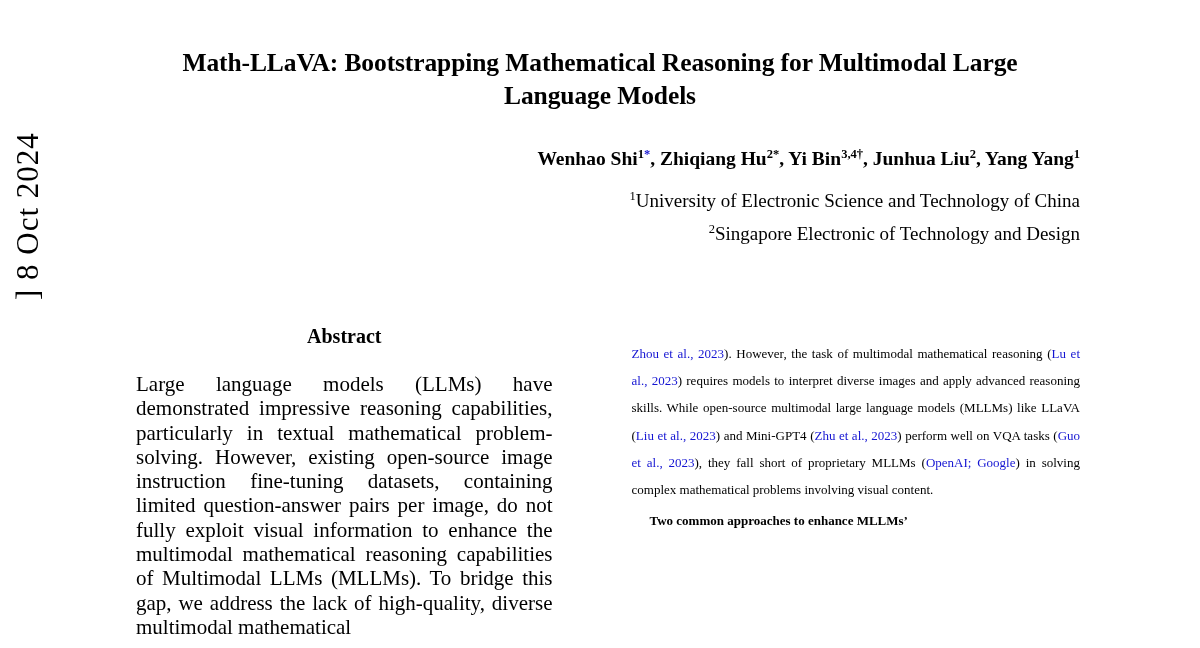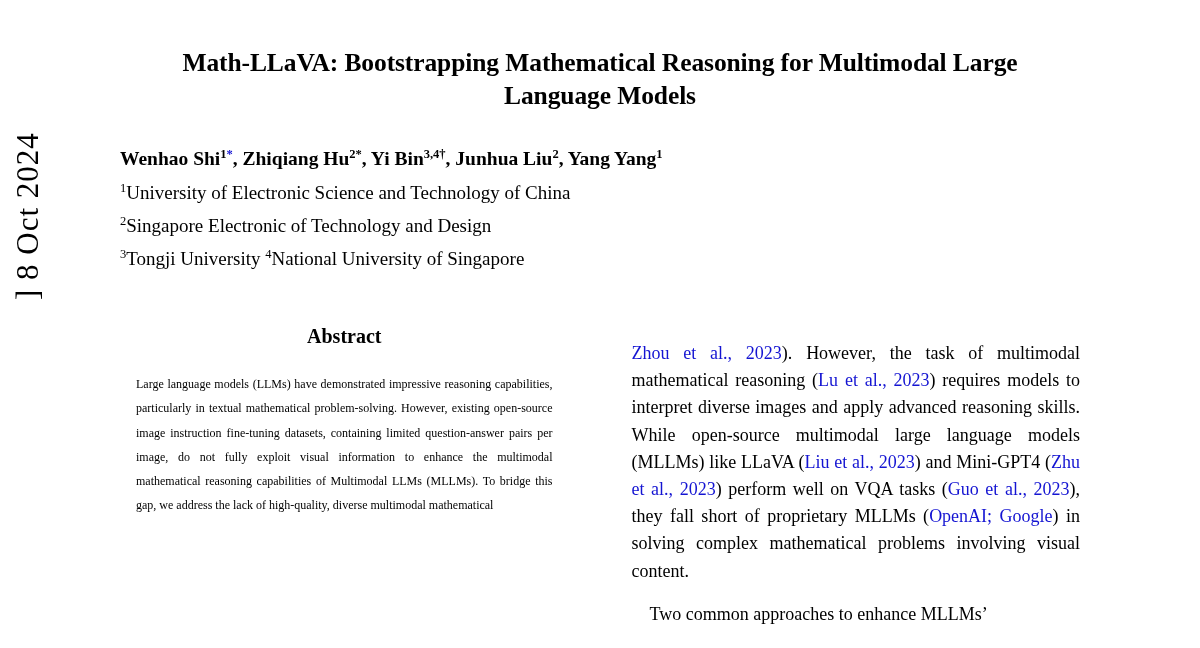--- a/index.html
+++ b/index.html
@@ -42,36 +42,36 @@
   }
   .title {
     text-align: center;
     font-weight: bold;
     font-size: 25.5px;
     line-height: 33px;
     margin: 46px 28px 4px 28px;
     letter-spacing: -0.1px;
   }
   .authors {
-    text-align: left;
+    text-align: right;
     margin-top: 28px;
     font-size: 19.5px;
     line-height: 27px;
     font-weight: bold;
   }
   .authors sup {
     font-size: 12.5px;
     font-weight: bold;
   }
   .authors .sym {
     font-weight: bold;
   }
   .affils {
-    text-align: left;
-    margin-top: 2px;
+    text-align: right;
+    margin-top: 10px;
     font-size: 19px;
     line-height: 29px;
   }
   .affils sup {
     font-size: 12.5px;
   }
   .columns {
     position: absolute;
     top: 325px;
     left: 0;
@@ -82,36 +82,37 @@
   .col {
     width: 455px;
   }
   .abstract-head {
     text-align: center;
     font-weight: bold;
     font-size: 20px;
     margin-bottom: 24px;
   }
   .abs-body {
-    font-size: 12px;
+    font-size: 21px;
     line-height: 24.3px;
     text-align: justify;
     text-justify: inter-word;
     padding: 0 16px;
   }
   .body-par {
-    font-size: 18px;
+    font-size: 13px;
     line-height: 27.2px;
     text-align: justify;
     text-justify: inter-word;
     margin: 0;
   }
   .body-par + .body-par {
     text-indent: 18px;
-    margin-top: 16px;
+    margin-top: 4px;
+    font-weight: bold;
   }
   .cite {
     color: #1414d2;
   }
   .right-col {
     padding-top: 15px;
   }
 </style>
 </head>
 <body>
@@ -126,21 +127,20 @@
 
     <div class="authors">
       <div>
         <span><span>Wenhao Shi</span><sup><span>1</span><span class="sym cite">*</span></sup>, </span><span><span>Zhiqiang Hu</span><sup><span>2</span><span class="sym">*</span></sup>, </span><span><span>Yi Bin</span><sup><span>3,4</span><span class="sym">†</span></sup>, </span><span><span>Junhua Liu</span><sup><span>2</span></sup>, </span><span><span>Yang Yang</span><sup><span>1</span></sup></span>
       </div>
     </div>
 
     <div class="affils">
       <div><sup>1</sup><span>University of Electronic Science and Technology of China</span></div>
       <div><sup>2</sup><span>Singapore Electronic of Technology and Design</span></div>
-      <div><sup>3</sup><span>Tongji University </span><sup>4</sup><span>National University of Singapore</span></div>
     </div>
 
     <div class="columns">
 
       <div class="col">
         <div class="abstract-head">Abstract</div>
         <div class="abs-body">Large language models (LLMs) have demonstrated impressive reasoning capabilities, particularly in textual mathematical problem-solving. However, existing open-source image instruction fine-tuning datasets, containing limited question-answer pairs per image, do not fully exploit visual information to enhance the multimodal mathematical reasoning capabilities of Multimodal LLMs (MLLMs). To bridge this gap, we address the lack of high-quality, diverse multimodal mathematical</div>
       </div>
 
       <div class="col right-col">

